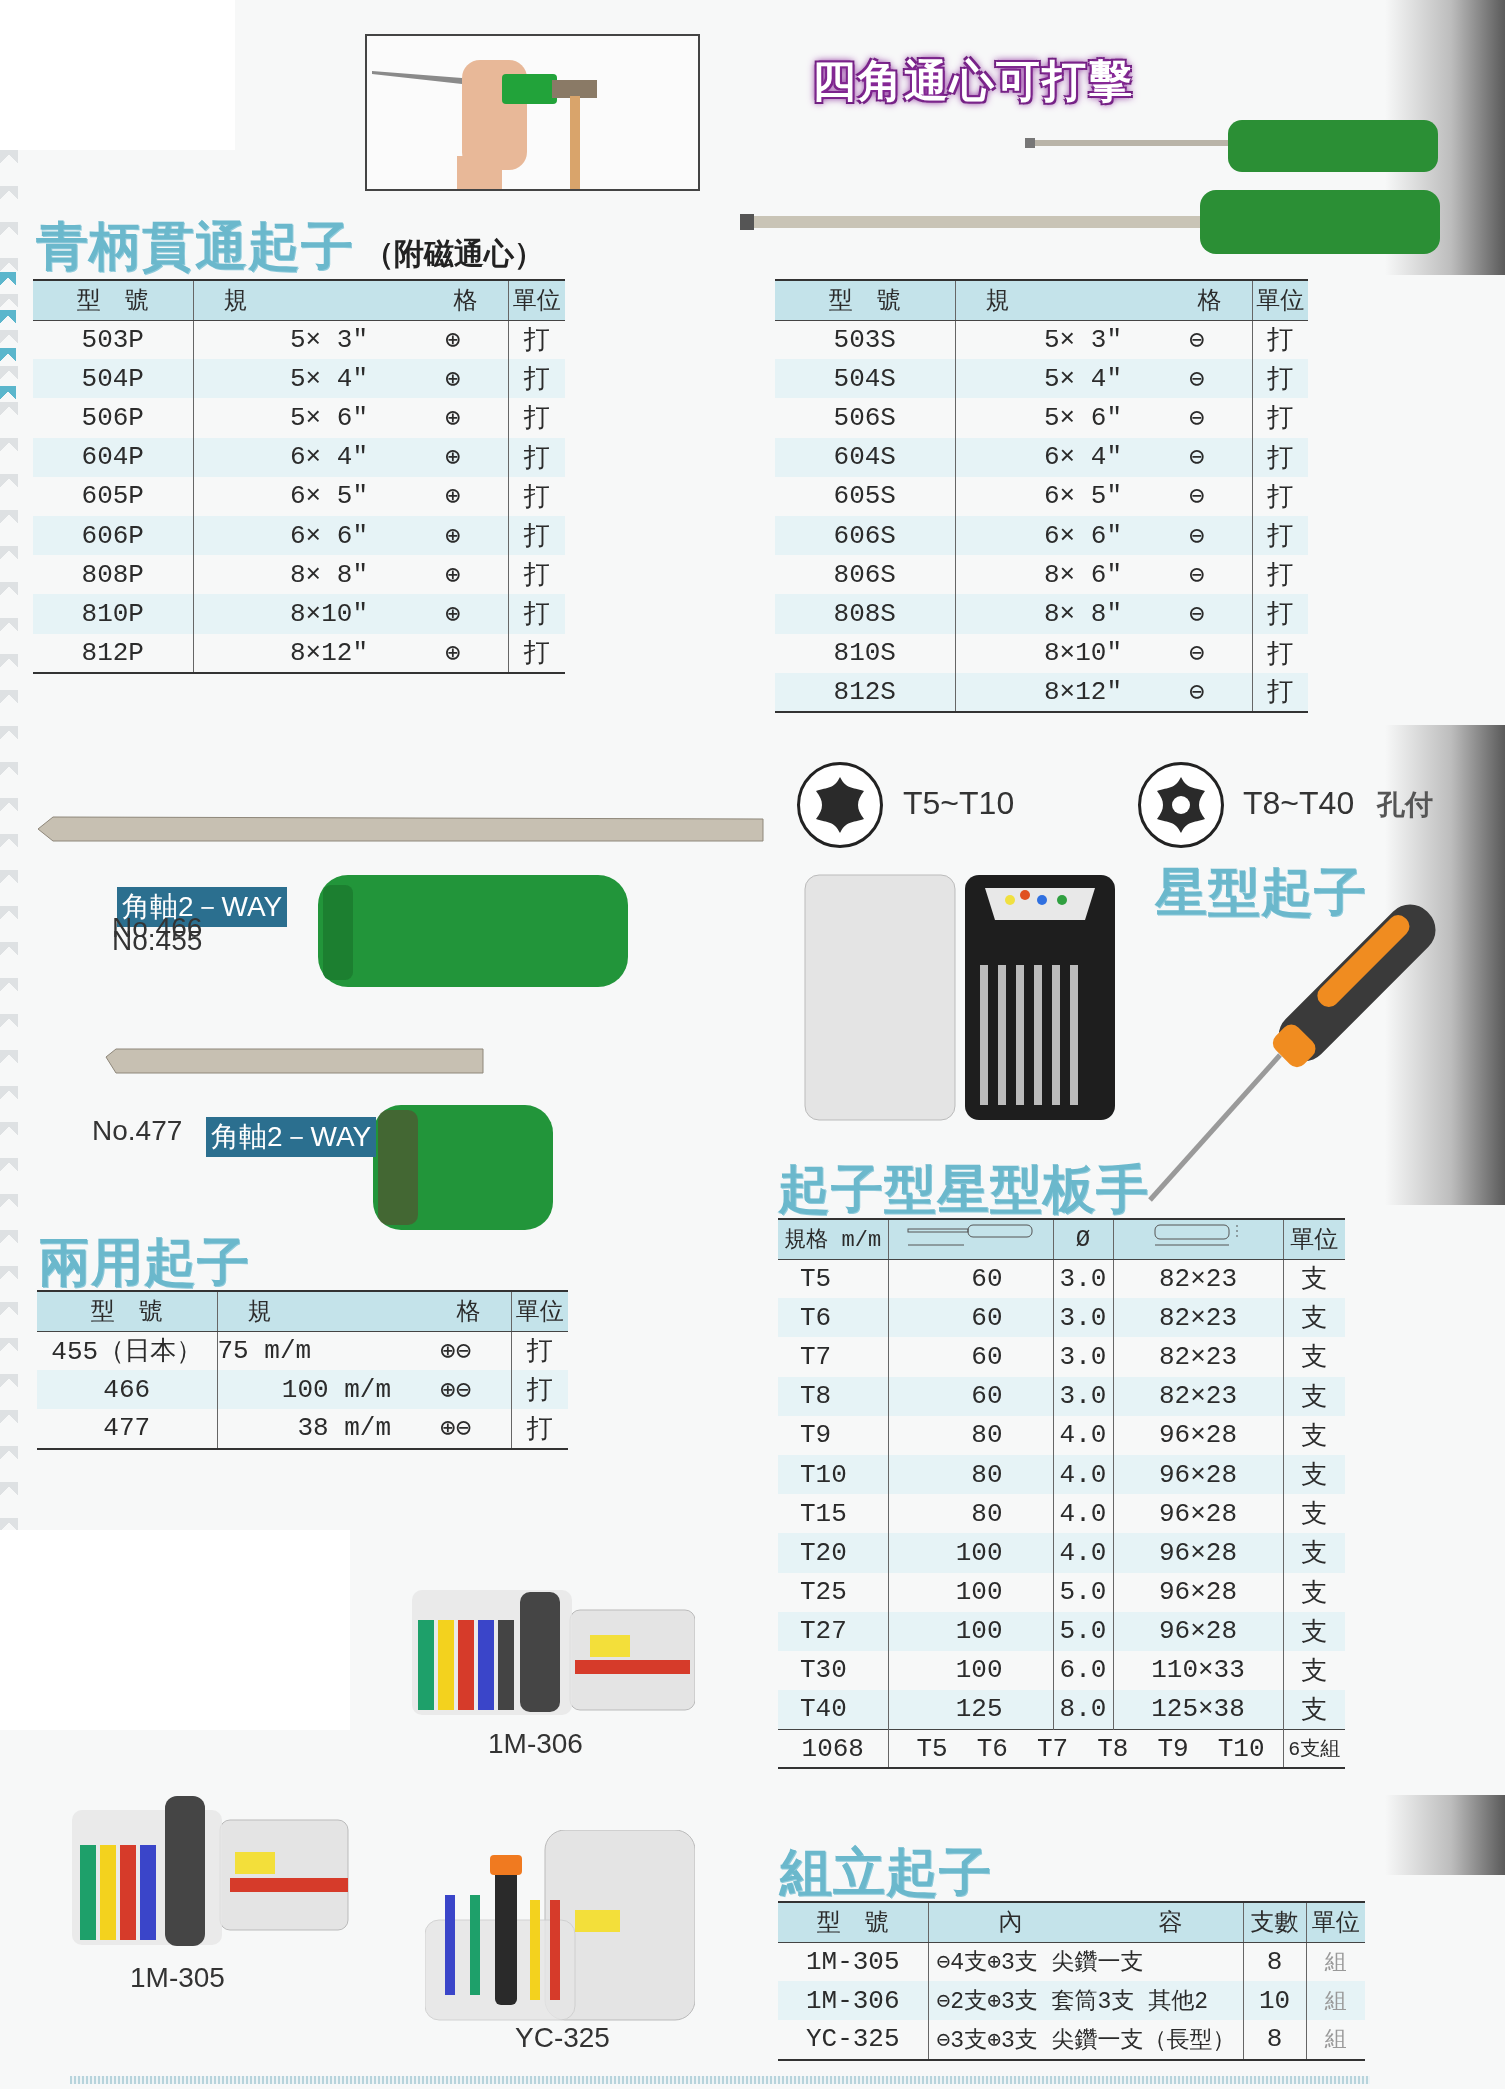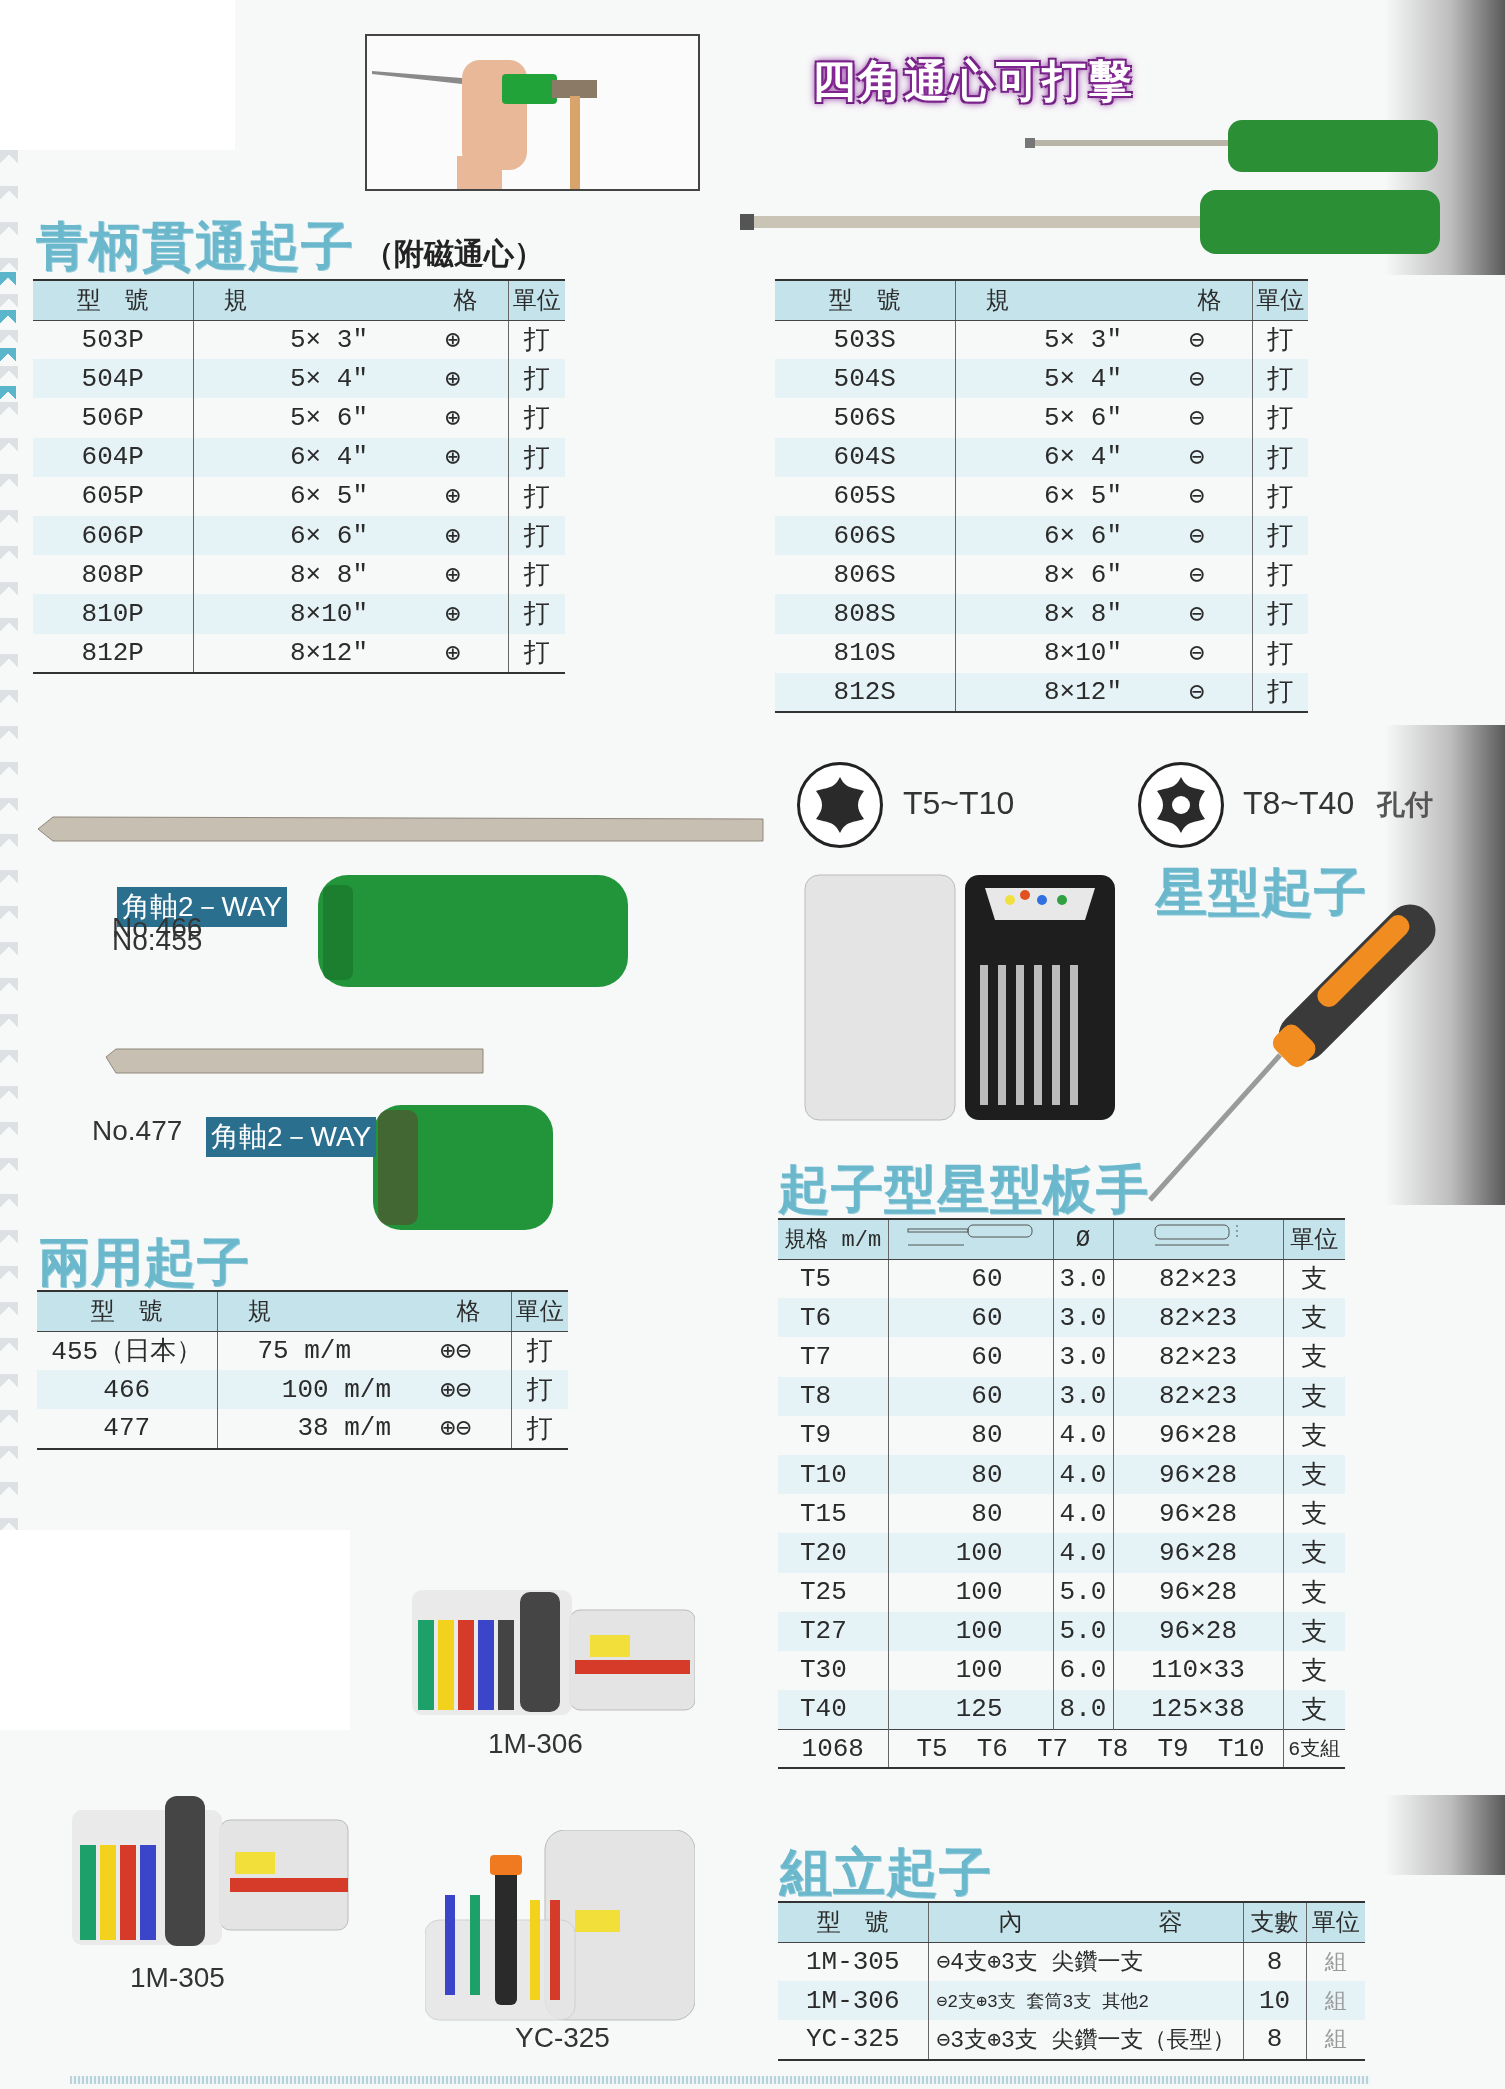--- a/index.html
+++ b/index.html
@@ -301,21 +301,21 @@
             <span>規</span>
             <span>格</span>
           </div>
         </th>
       <th style="width:57px">單位</th>
     </tr>
   </thead>
   <tbody>
     <tr>
         <td>455（日本）</td>
-        <td style="text-align:center;padding-right:10px;margin-top:47px;">75 m/m</td>
+        <td style="text-align:left;padding-right:10px;margin-top:47px;">75 m/m</td>
         <td style="border-left:none;width:110px">⊕⊖</td>
         <td>打</td>
       </tr>
     <tr>
         <td>466</td>
         <td style="text-align:right;padding-right:10px;">100 m/m</td>
         <td style="border-left:none">⊕⊖</td>
         <td>打</td>
       </tr>
     <tr>
@@ -510,21 +510,21 @@
   </thead>
   <tbody>
     <tr>
         <td>1M-305</td>
         <td style="text-align:left;padding-left:8px;font-size:23px;">⊖4支⊕3支 尖鑽一支</td>
         <td>8</td>
         <td style="color:#999;font-size:22px;">組</td>
       </tr>
     <tr>
         <td>1M-306</td>
-        <td style="text-align:left;padding-left:8px;font-size:18px;">⊖2支⊕3支 套筒3支 其他2</td>
+        <td style="text-align:left;padding-left:8px;font-size:23px;">⊖2支⊕3支 套筒3支 其他2</td>
         <td>10</td>
         <td style="color:#999;font-size:22px;">組</td>
       </tr>
     <tr>
         <td>YC-325</td>
         <td style="text-align:left;padding-left:8px;font-size:23px;">⊖3支⊕3支 尖鑽一支（長型）</td>
         <td>8</td>
         <td style="color:#999;font-size:22px;">組</td>
       </tr>
   </tbody>

